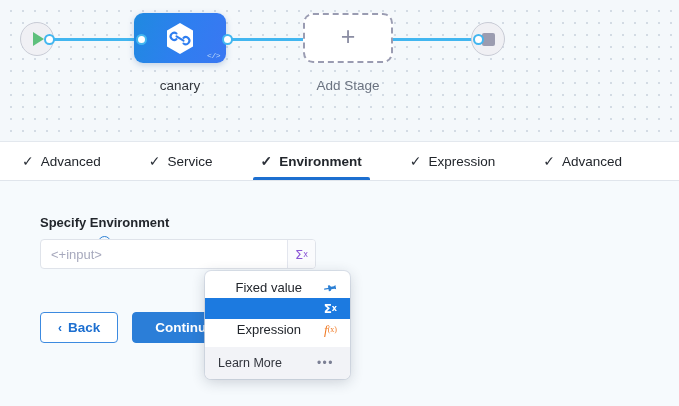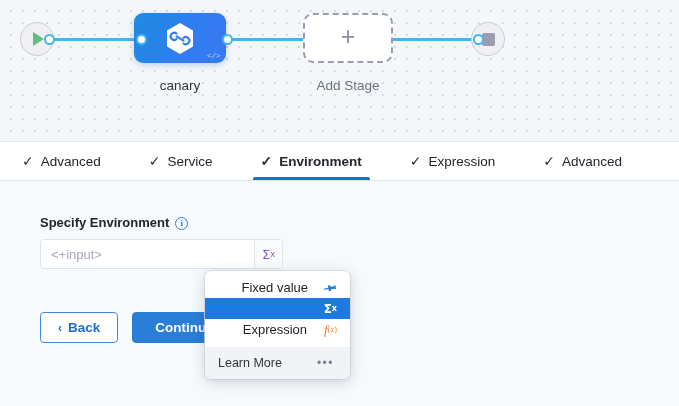--- a/index.html
+++ b/index.html
@@ -194,42 +194,43 @@
     background: #f6fafd;
   }
 
   .field-label {
     position: absolute;
     left: 40px; top: 34px;
     font-size: 13px;
     font-weight: bold;
     color: #22262c;
     display: flex;
-    align-items: flex-end;
+    align-items: center;
     gap: 6px;
+    flex-direction: column;
   }
   .info-icon {
     display: inline-flex;
     align-items: center;
     justify-content: center;
     width: 13px; height: 13px;
     border-radius: 50%;
     border: 1.2px solid #2b7fd4;
     color: #2b7fd4;
     font-size: 9px;
     font-weight: bold;
     font-family: "Liberation Serif", serif;
     line-height: 1;
     cursor: pointer;
   }
 
   .input-row {
     position: absolute;
     left: 40px; top: 58px;
-    width: 243px; height: 30px;
+    width: 276px; height: 30px;
     display: flex;
     background: #ffffff;
     border: 1px solid #dfe3ea;
     border-radius: 4px;
     overflow: hidden;
   }
   .input-box {
     flex: 1;
     border: none;
     outline: none;
@@ -300,21 +301,21 @@
     border-radius: 6px;
     box-shadow: 0 3px 14px rgba(30,40,60,.20), 0 0 0 1px rgba(220,226,236,.8);
     overflow: hidden;
     z-index: 40;
   }
   .dd-item {
     height: 21px;
     display: flex;
     align-items: center;
     justify-content: flex-end;
-    gap: 17px;
+    gap: 23px;
     padding: 0 13px;
     font-size: 13px;
     color: #22262c;
     cursor: pointer;
   }
   .dd-item:first-child { margin-top: 6px; }
   .dd-item.selected {
     background: #1c7ae0;
     color: #ffffff;
     font-weight: bold;

